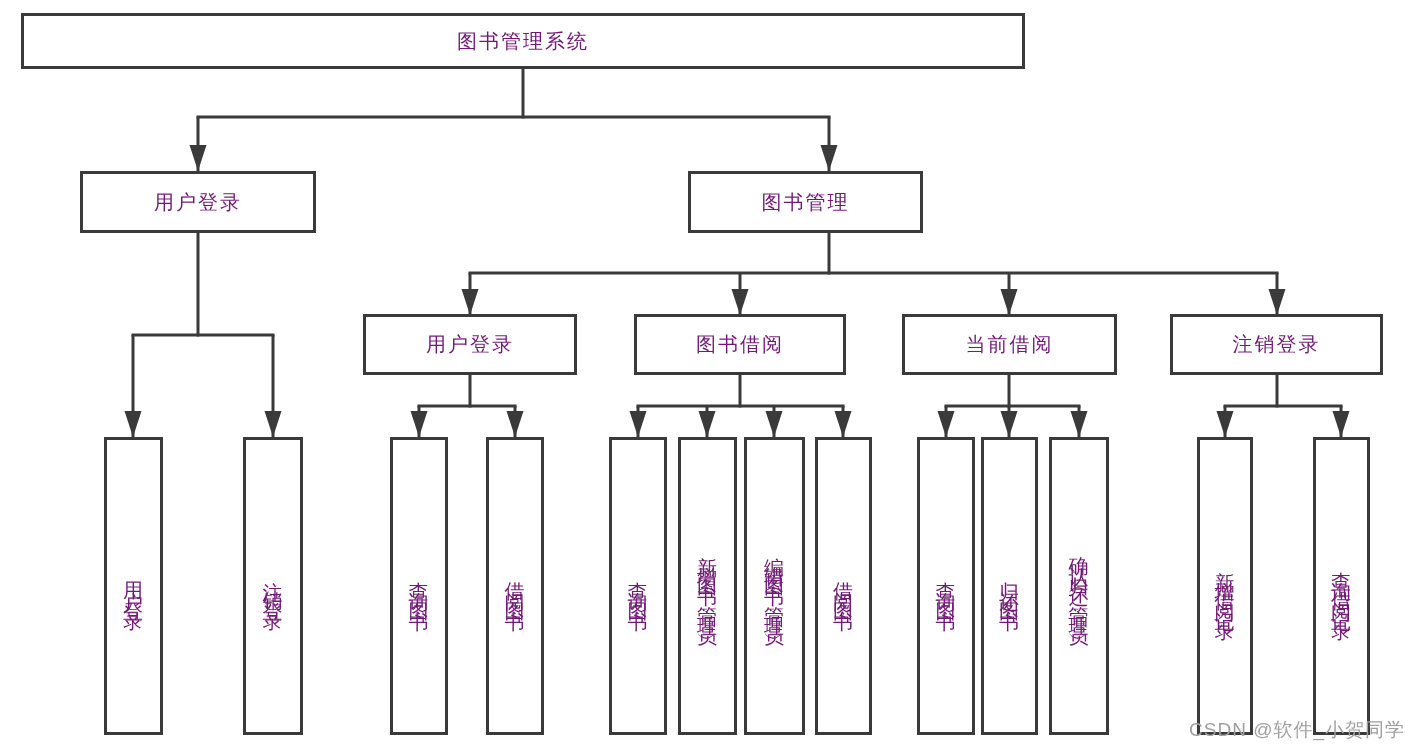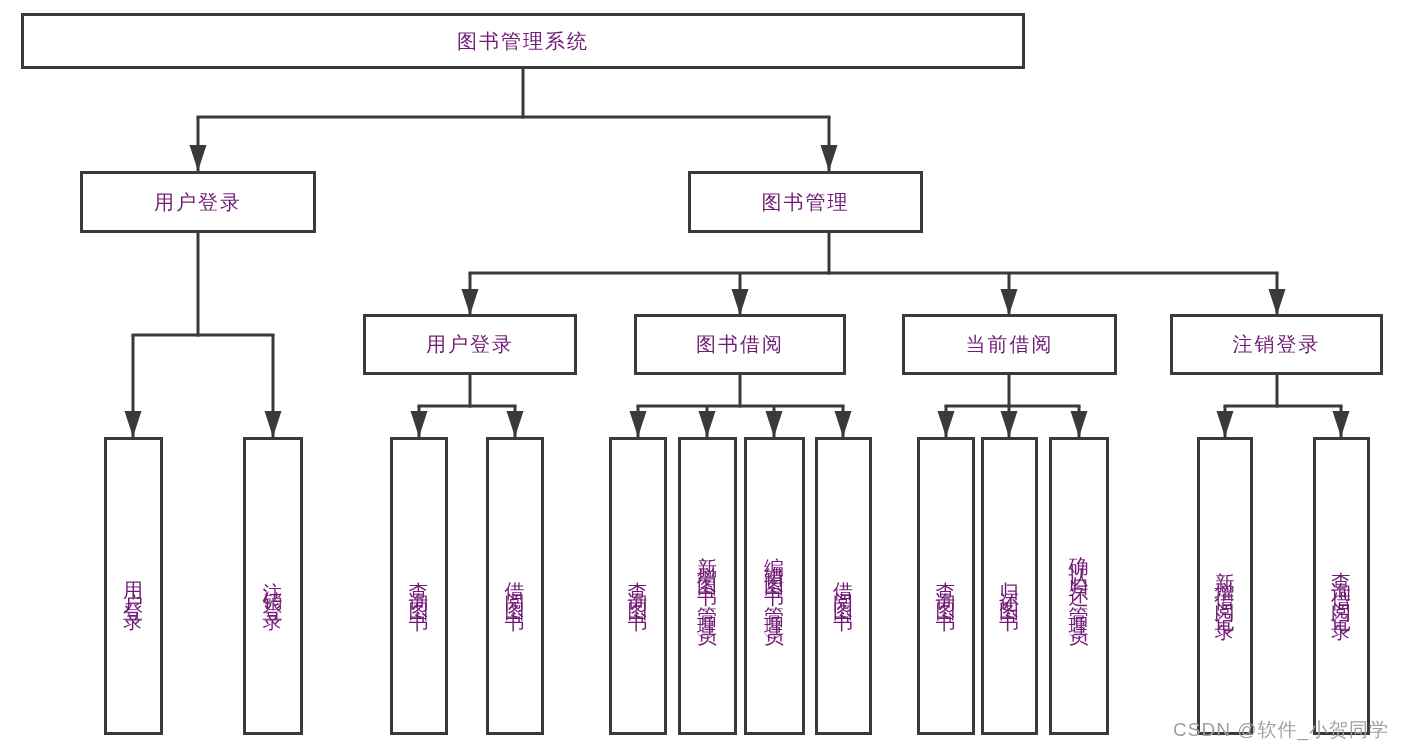--- a/index.html
+++ b/index.html
@@ -29,21 +29,21 @@
   }
   .v .t{
     writing-mode:vertical-rl;
     text-orientation:mixed;
     letter-spacing:10px;
     line-height:1;
     white-space:normal;
   }
   #watermark{
     position:absolute;
-    right:16px;
+    right:0;
     bottom:4px;
     z-index:3;
     font-size:19px;
     color:#a0a0a0;
     letter-spacing:1px;
   }
 </style>
 </head>
 <body>
 

